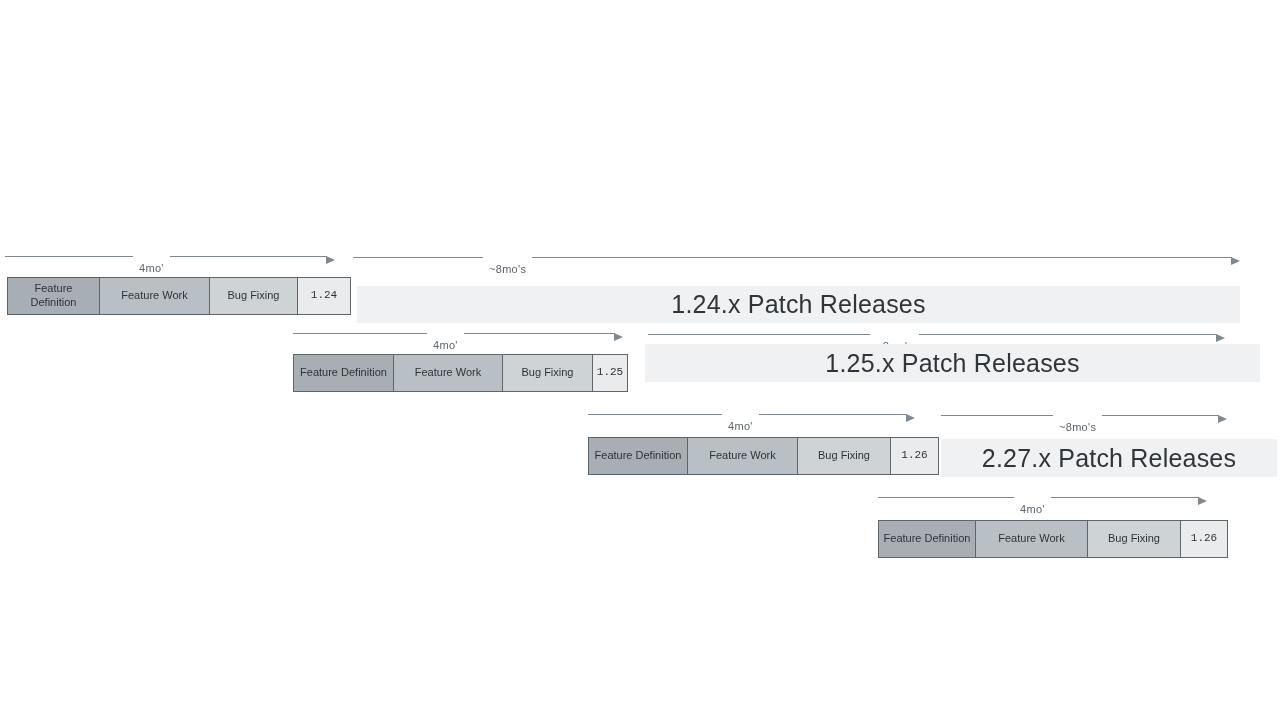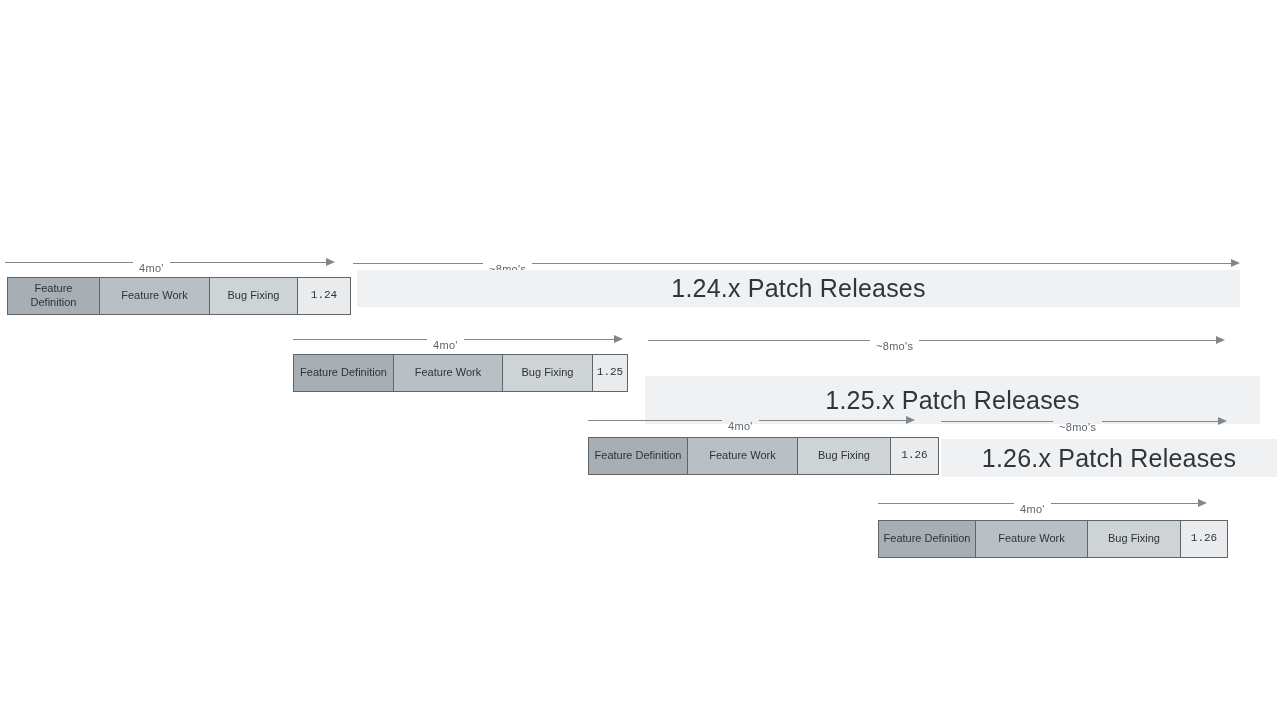--- a/index.html
+++ b/index.html
@@ -3,21 +3,21 @@
 <meta charset="utf-8">
 <style>
   html,body{margin:0;padding:0;background:#fff;}
   #stage{
     position:relative;width:1280px;height:719px;overflow:hidden;
     background:var(--c-background,#fff);
     font-family:"Liberation Sans",sans-serif;
   }
   .row{display:contents;}
   
-  .arrow{position:absolute;display:flex;align-items:center;height:12px;}
+  .arrow{position:absolute;display:flex;height:12px;}
   .arrow .seg{height:1px;background:var(--c-arrow);}
   .arrow .grow{flex:1;}
   .arrow .head{
     width:0;height:0;flex:0 0 auto;
     border-left:9px solid var(--c-arrow);
     border-top:4px solid transparent;
     border-bottom:4px solid transparent;
     margin-left:-1px;
   }
   .arrow .lbl{
@@ -72,21 +72,21 @@
     </div>
     <div class="pbox fw" style="left:99px;top:277px;width:111px">
       <span>Feature Work</span>
     </div>
     <div class="pbox bf" style="left:209px;top:277px;width:89px">
       <span>Bug Fixing</span>
     </div>
     <div class="pbox ver" style="left:297px;top:277px;width:54px">
       <span>1.24</span>
     </div>
-    <div class="patchbar" style="left:357px;top:270px;width:883px;height:37px">
+    <div class="patchbar" style="left:357px;top:286px;width:883px;height:37px">
       <span class="patchtext">1.24.x Patch Releases</span>
     </div>
   </div>
 
   
   <div class="row">
     <div class="arrow" style="left:293px;top:333px;width:330px">
       <span class="seg" style="flex:0 0 134px"></span>
       <span class="lbl">4mo'</span>
       <span class="seg grow"></span>
@@ -103,21 +103,21 @@
     </div>
     <div class="pbox fw" style="left:393px;top:354px;width:110px">
       <span>Feature Work</span>
     </div>
     <div class="pbox bf" style="left:502px;top:354px;width:91px">
       <span>Bug Fixing</span>
     </div>
     <div class="pbox ver" style="left:592px;top:354px;width:36px">
       <span>1.25</span>
     </div>
-    <div class="patchbar" style="left:645px;top:376px;width:615px;height:48px">
+    <div class="patchbar" style="left:645px;top:344px;width:615px;height:38px">
       <span class="patchtext">1.25.x Patch Releases</span>
     </div>
   </div>
 
   
   <div class="row">
     <div class="arrow" style="left:588px;top:414px;width:327px">
       <span class="seg" style="flex:0 0 134px"></span>
       <span class="lbl">4mo'</span>
       <span class="seg grow"></span>
@@ -135,21 +135,21 @@
     <div class="pbox fw" style="left:687px;top:437px;width:111px">
       <span>Feature Work</span>
     </div>
     <div class="pbox bf" style="left:797px;top:437px;width:94px">
       <span>Bug Fixing</span>
     </div>
     <div class="pbox ver" style="left:890px;top:437px;width:49px">
       <span>1.26</span>
     </div>
     <div class="patchbar" style="left:941px;top:439px;width:336px;height:38px">
-      <span class="patchtext">1.26.x Patch Releases</span>
+      <span class="patchtext">2.27.x Patch Releases</span>
     </div>
   </div>
 
   
   <div class="row">
     <div class="arrow" style="left:878px;top:497px;width:329px">
       <span class="seg" style="flex:0 0 136px"></span>
       <span class="lbl">4mo'</span>
       <span class="seg grow"></span>
       <span class="head"></span>

